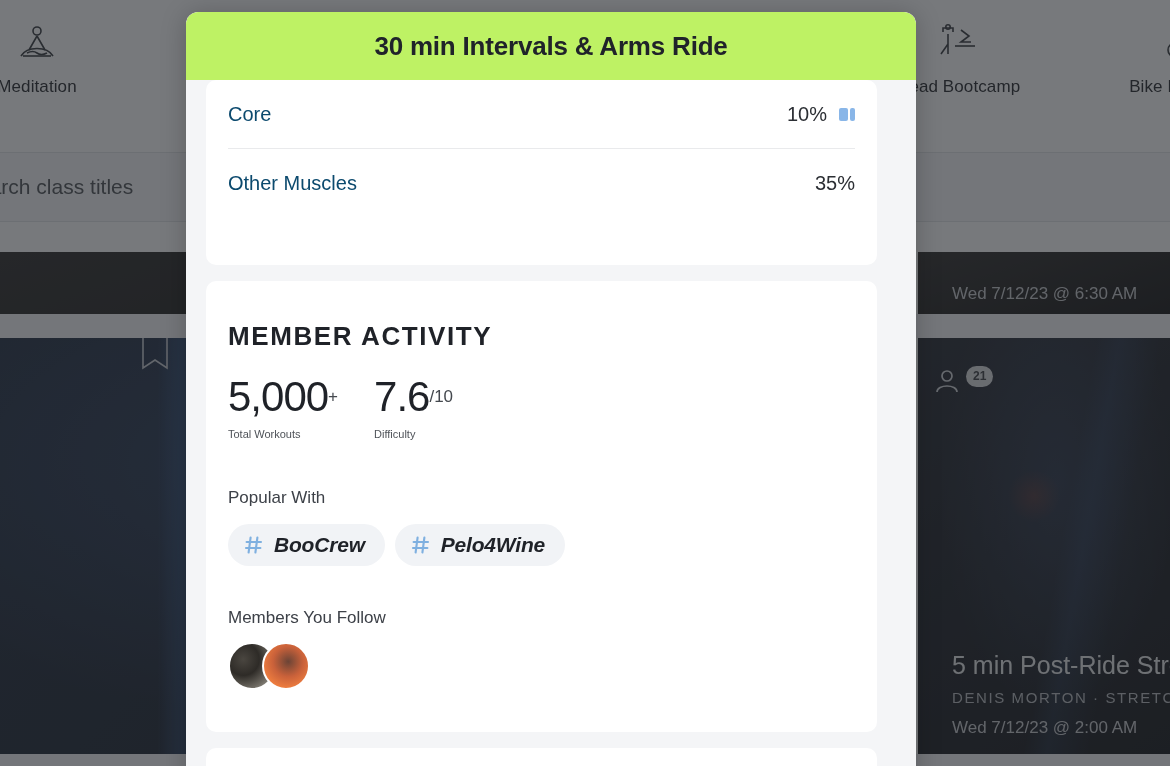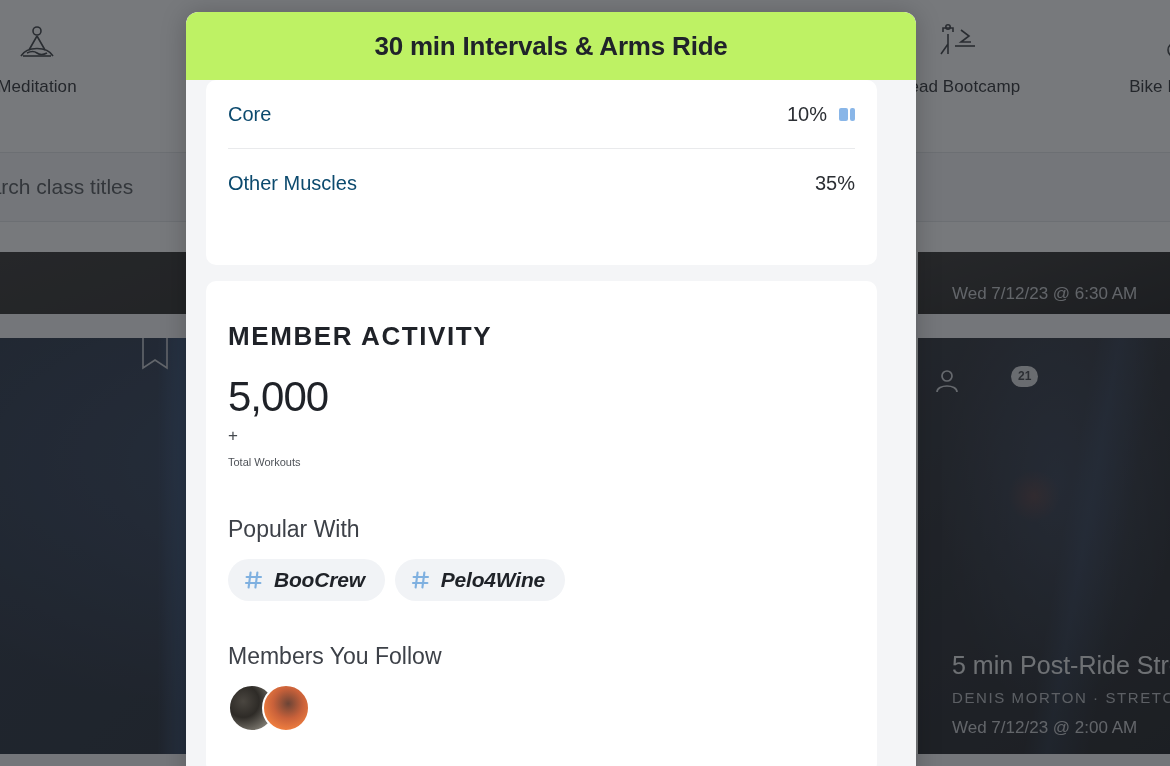--- a/index.html
+++ b/index.html
@@ -54,21 +54,21 @@
   }
   .wc-title { font-size: 25px; line-height: 1.25; margin-bottom: 8px; white-space: nowrap; }
   .wc-sub   { font-size: 15px; letter-spacing: 1.6px; color: #b9bcc0; margin-bottom: 12px; white-space: nowrap;}
   .wc-time  { font-size: 17px; color: #c8cace; margin-bottom: 16px; white-space: nowrap; }
   .row-gap { position:absolute; left:0; right:0; height: 24px; background:#f7f8f9; }
 
   .bookmark-icon { position: absolute; }
   .people-badge { position:absolute; display:flex; align-items:flex-start; gap:4px; }
   .people-count {
     background: rgba(235,236,238,.92); color:#3a3d42; font-size:12px;
-    border-radius: 999px; padding: 4px 7px; line-height: 1.1; font-weight: 600; margin-left: 45px;
+    border-radius: 999px; padding: 4px 7px; line-height: 1.1; font-weight: 600;
   }
 
   
   #dim {
     position: absolute; inset: 0;
     background: rgba(35,38,43,.62);
     z-index: 40;
   }
 
   
@@ -113,28 +113,28 @@
   .bar-gauge i.small { width: 5px; }
   .muscle-sep { height: 1px; background: #e9eaec; }
   .muscle-pad { height: 48px; }
 
   
   .section-title {
     font-size: 26px; font-weight: bold; letter-spacing: 1.6px; color: #1f2228;
     padding: 40px 0 0 22px;
   }
   .stats { display: flex; padding: 24px 0 0 22px; gap: 36px; }
-  .stat-main { display: flex; align-items: flex-start; gap: 8px; flex-direction: column; }
+  .stat-main { display: flex; align-items: center; gap: 0; }
   .stat-big { font-size: 42px; color: #1f2228; letter-spacing: -1px; line-height: 1; }
   .stat-suffix { font-size: 17px; color: #44484e; }
   .stat-label { font-size: 11px; color: #4f5359; margin-top: 10px; white-space: nowrap; }
   .thumb-icon { width: 22px; height: 22px; margin-left: 4px; position: relative; top: 2px; }
   .thumb-icon svg { width:100%; height:100%; display:block; }
 
-  .sub-label { font-size: 23px; color: #3d4148; padding: 48px 0 0 22px; }
+  .sub-label { font-size: 17px; color: #3d4148; padding: 48px 0 0 22px; }
   .tags { display: flex; gap: 10px; padding: 16px 0 0 22px; flex-wrap: wrap; }
   .tag {
     display: flex; align-items: center; gap: 10px;
     background: #f1f3f6; border-radius: 999px;
     padding: 9px 20px 9px 16px;
   }
   .tag-hash { width: 20px; height: 20px; }
   .tag-hash svg { width: 100%; height: 100%; display: block; }
   .tag-text { font-size: 21px; font-style: italic; font-weight: bold; color: #1f2228; letter-spacing: -.2px; }
 
@@ -326,20 +326,27 @@
 
       <div class="stats">
         <div>
           <div class="stat-main">
             <span class="stat-big">5,000</span>
             <span class="stat-suffix">+</span>
           </div>
           <div class="stat-label">Total Workouts</div>
         </div>
 
+        <div>
+          <div class="stat-main">
+            <span class="stat-big">7.6</span>
+            <span class="stat-suffix">/10</span>
+          </div>
+          <div class="stat-label">Difficulty</div>
+        </div>
 
       </div>
 
       <div class="sub-label">Popular With</div>
 
       <div class="tags">
         <div class="tag">
           <span class="tag-hash">
             <svg viewBox="0 0 20 20" fill="none" stroke="#7fb0e0" stroke-width="2.1" stroke-linecap="round">
               <path d="M6.6 2.5 L4.6 17.5 M13.4 2.5 L11.4 17.5 M2.6 7 L17 7 M2 13 L16.4 13"></path>

